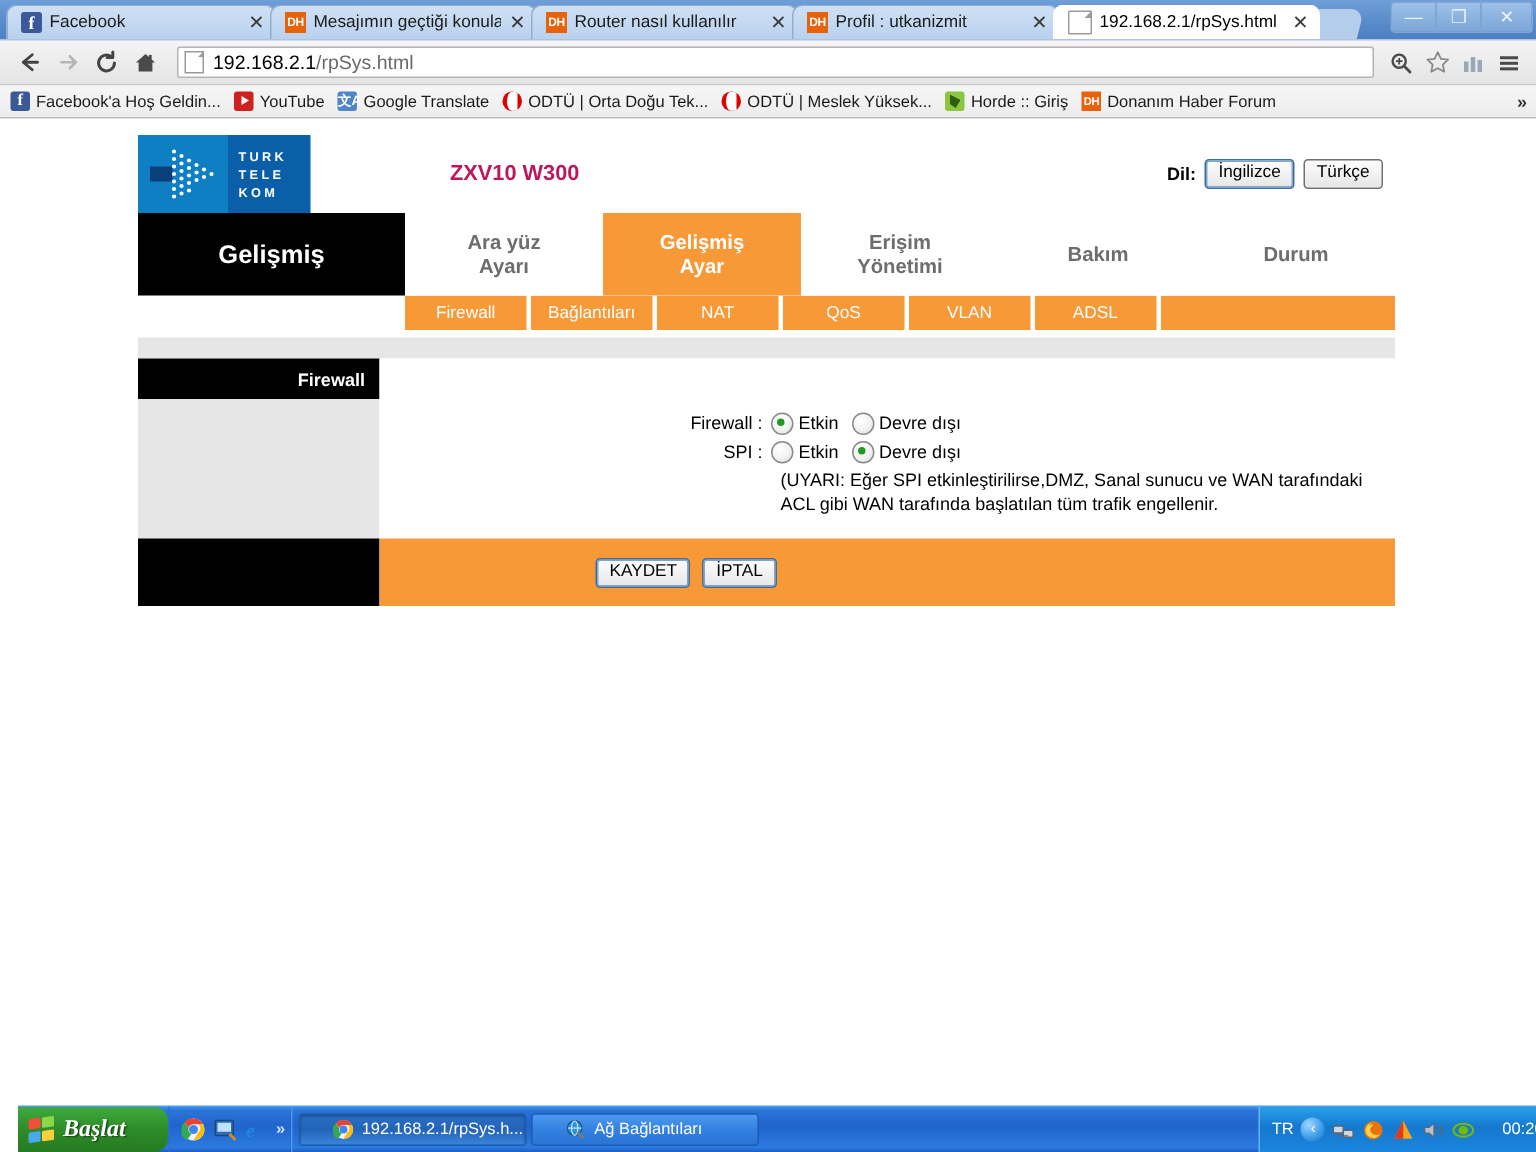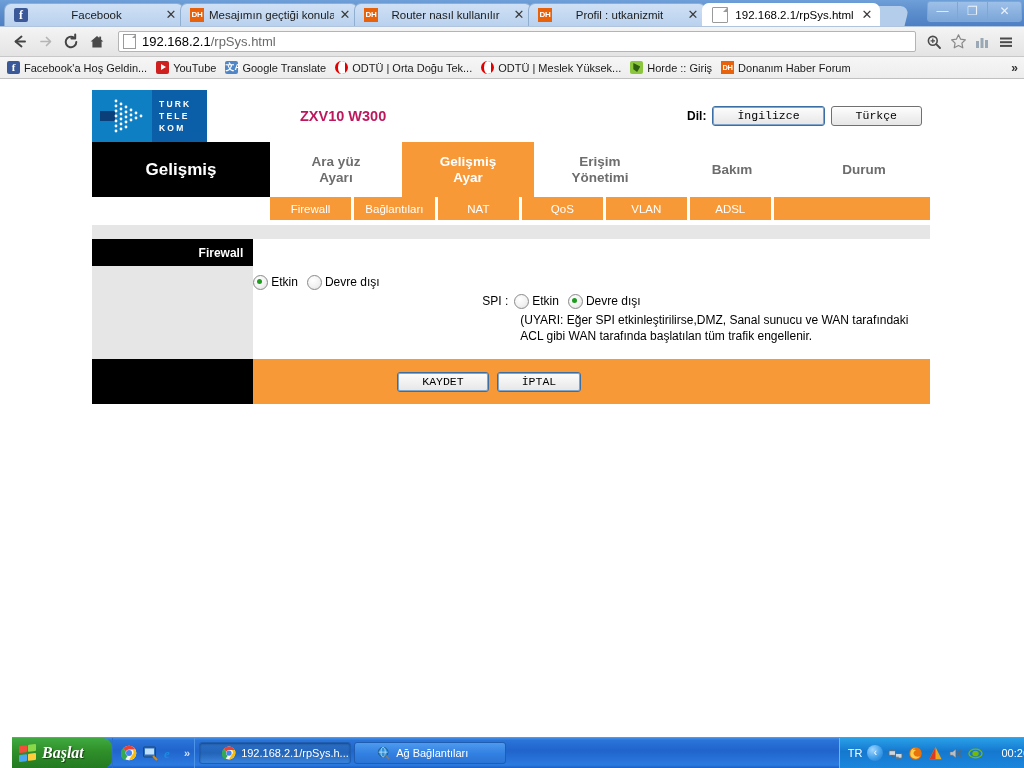--- a/index.html
+++ b/index.html
@@ -60,21 +60,20 @@
     margin-right: 5px;
     flex: 0 0 14px;
     display: inline-block;
     position: relative;
   }
   .tab .tab-title {
     flex: 1 1 auto;
     overflow: hidden;
     text-overflow: clip;
     font-size: 11.5px;
-    text-align: center;
   }
   .tab .tab-close {
     flex: 0 0 12px;
     width: 12px; height: 12px;
     margin-left: 5px;
     font-size: 13px;
     line-height: 11px;
     text-align: center;
     color: #3a3a3a;
     font-family: "Liberation Sans", sans-serif;
@@ -310,27 +309,27 @@
     color: #be185d;
   }
   .lang {
     display: flex;
     align-items: center;
     padding-right: 8px;
     gap: 6px;
   }
   .lang .lbl { font-size: 12px; font-weight: bold; color:#000; }
   .btn95 {
-    font-family: Liberation Mono, monospace;
+    font-family: Liberation Sans, sans-serif;
     font-size: 11.5px;
     color: #000;
     background: linear-gradient(to bottom, #fdfdfd 0%, #e6e6e6 100%);
     border: 1px solid #707070;
     border-radius: 3px;
-    padding: 2px 24px 3px;
+    padding: 2px 8px 3px;
     cursor: pointer;
     line-height: 13px;
   }
   .btn95.focused {
     border-color: #3a6ea5;
     box-shadow: 0 0 0 1px #7fa5cd inset;
   }
 
   
   .r-nav {
@@ -816,20 +815,21 @@
         <div class="r-side">
           <div class="side-head">Firewall</div>
           <div class="side-body"></div>
           <div class="side-foot"></div>
         </div>
         <div class="r-main">
           <div class="main-top"></div>
           <div class="main-form">
 
             <div class="frow">
+              <div class="flabel">Firewall :</div>
               <div class="radio-wrap">
                 <span class="radio on"></span>
                 <span class="radio-label">Etkin</span>
                 <span class="radio"></span>
                 <span class="radio-label">Devre dışı</span>
               </div>
             </div>
 
             <div class="frow">
               <div class="flabel">SPI :</div>

